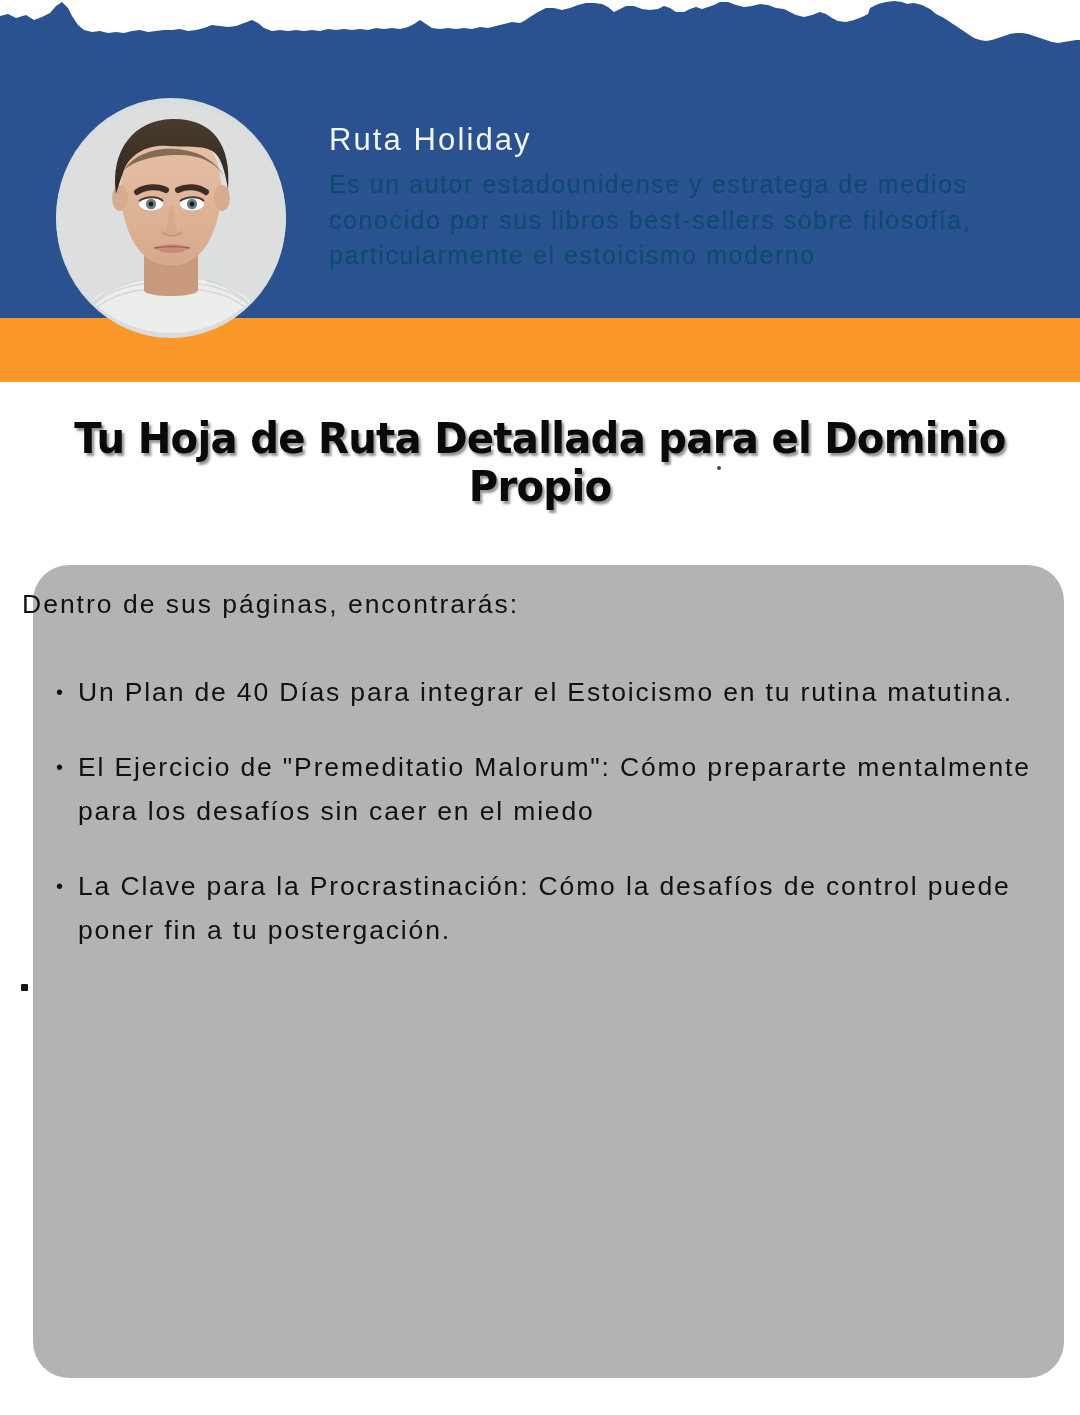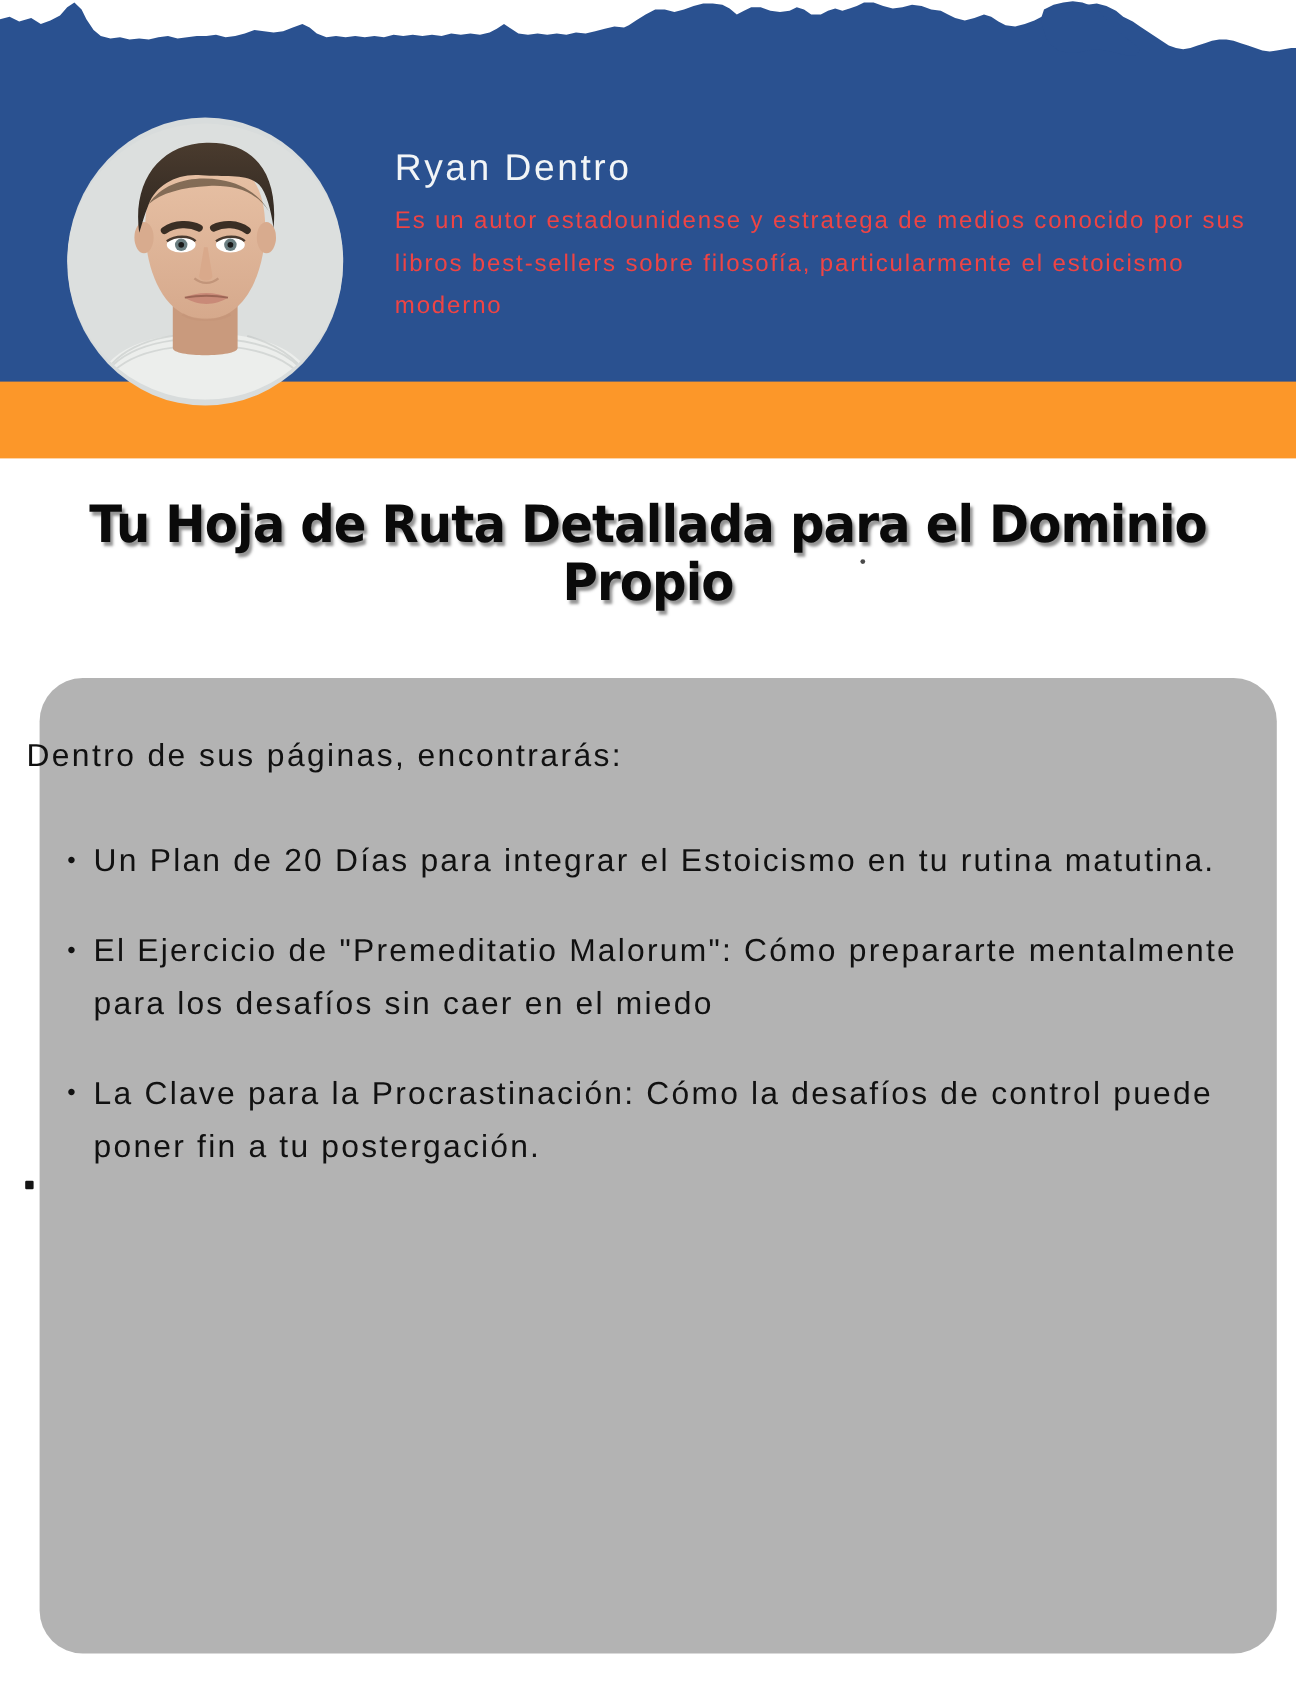--- a/index.html
+++ b/index.html
@@ -70,22 +70,22 @@
   .author-name {
     font-size:31px;
     color:#f2f5f7;
     letter-spacing:2.1px;
     line-height:1.30;
     font-weight:400;
     white-space:nowrap;
   }
   .author-bio {
     margin-top:7px;
-    font-size:20px;
-    color:#ef4444;
+    font-size:25px;
+    color:#0c4a6e;
     letter-spacing:1.55px;
     line-height:35.5px;
     font-weight:400;
   }
 
   
   .main-title {
     position:absolute;
     left:0;
     top:414px;
@@ -110,21 +110,21 @@
     width:1031px;
     height:813px;
     background:#b3b3b3;
     border-radius:36px;
   }
 
   
   .content-text {
     position:absolute;
     left:20px;
-    top:578px;
+    top:553px;
     width:1060px;
     height:813px;
     z-index:3;
   }
 
   .intro-line {
     position:absolute;
     left:2px;
     top:36px;
     font-size:26.5px;
@@ -267,34 +267,34 @@
 
         <path d="M98,150 C108,145 124,145 134,150 C124,157 108,157 98,150 Z" fill="#c98a78"></path>
         <path d="M98,150 C110,148 122,148 134,150" stroke="#9c6555" stroke-width="1.6" fill="none"></path>
 
         <path d="M96,164 C106,170 126,170 136,164" stroke="#c49478" stroke-width="2" fill="none" opacity="0.6"></path>
       </g>
     </svg>
   </div>
 
   <div class="header-text">
-    <div class="author-name">Ryan Dentro</div>
+    <div class="author-name">Ruta Holiday</div>
     <div class="author-bio">Es un autor estadounidense y estratega de medios conocido por sus libros best-sellers sobre filosofía, particularmente el estoicismo moderno</div>
   </div>
 
   <div class="orange-bar"></div>
 
   <h1 class="main-title">Tu Hoja de Ruta Detallada para el Dominio Propio</h1>
 
   <div class="content-panel"></div>
 
   <div class="content-text">
     <div class="intro-line">Dentro de sus páginas, encontrarás:</div>
     <ul class="bullet-list">
-      <li class="bullet-item">Un Plan de 20 Días para integrar el Estoicismo en tu rutina matutina.</li>
+      <li class="bullet-item">Un Plan de 40 Días para integrar el Estoicismo en tu rutina matutina.</li>
       <li class="bullet-item">El Ejercicio de "Premeditatio Malorum": Cómo prepararte mentalmente para los desafíos sin caer en el miedo</li>
       <li class="bullet-item">La Clave para la Procrastinación: Cómo la desafíos de control puede poner fin a tu postergación.</li>
     </ul>
   </div>
 
   <div class="artifact artifact-title-dot"></div>
   <div class="artifact artifact-panel-dot"></div>
 
 </div>
 

